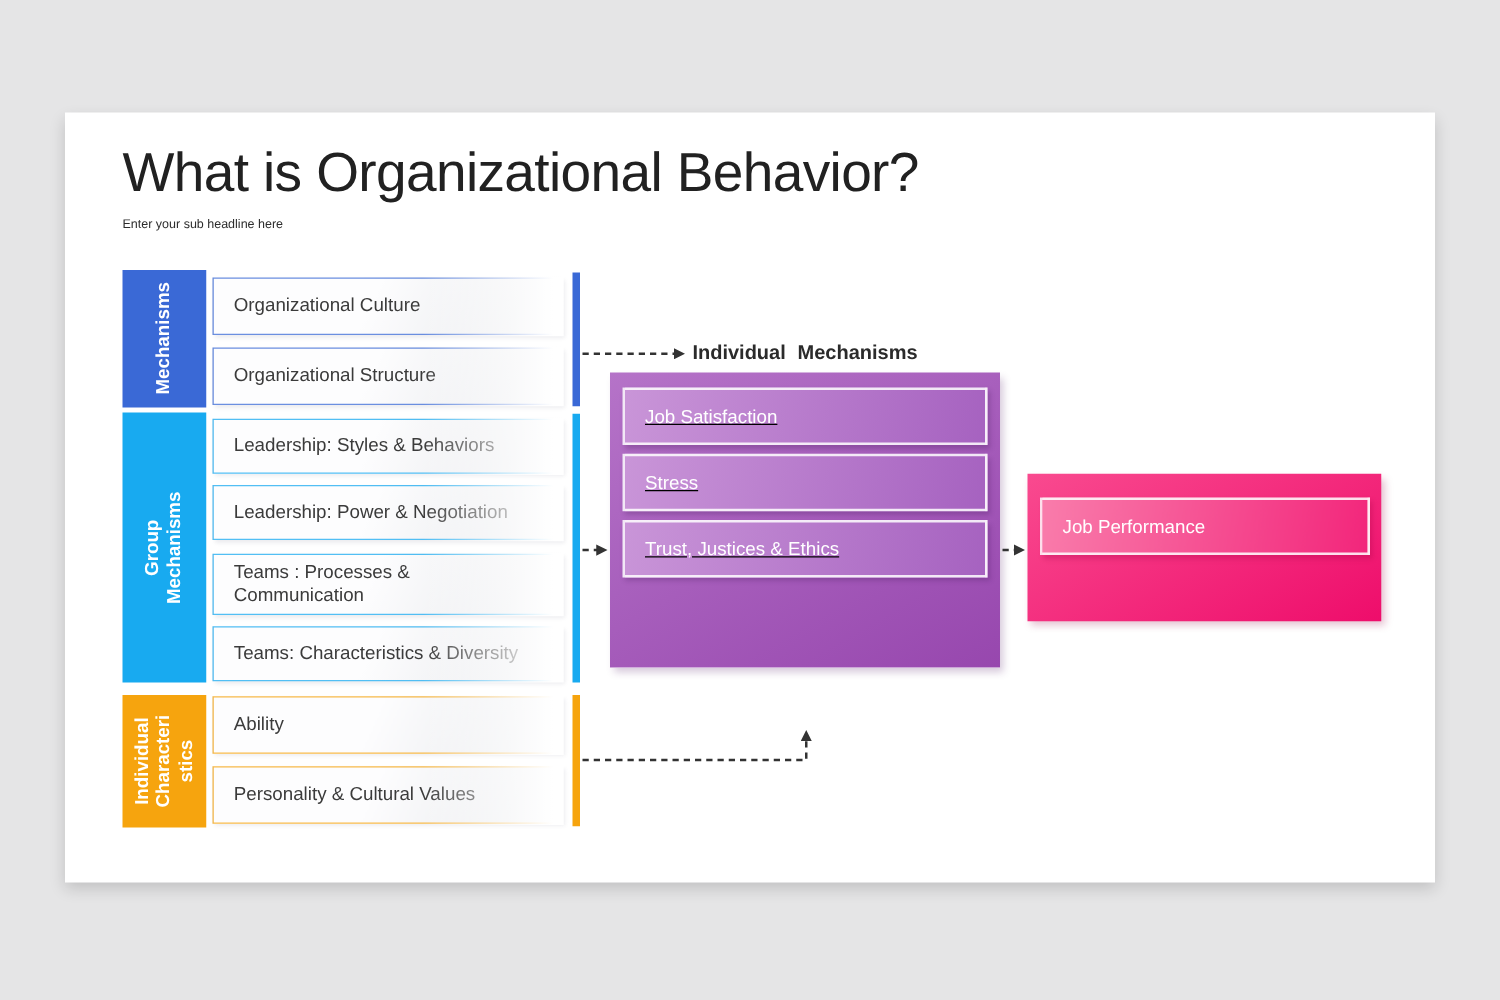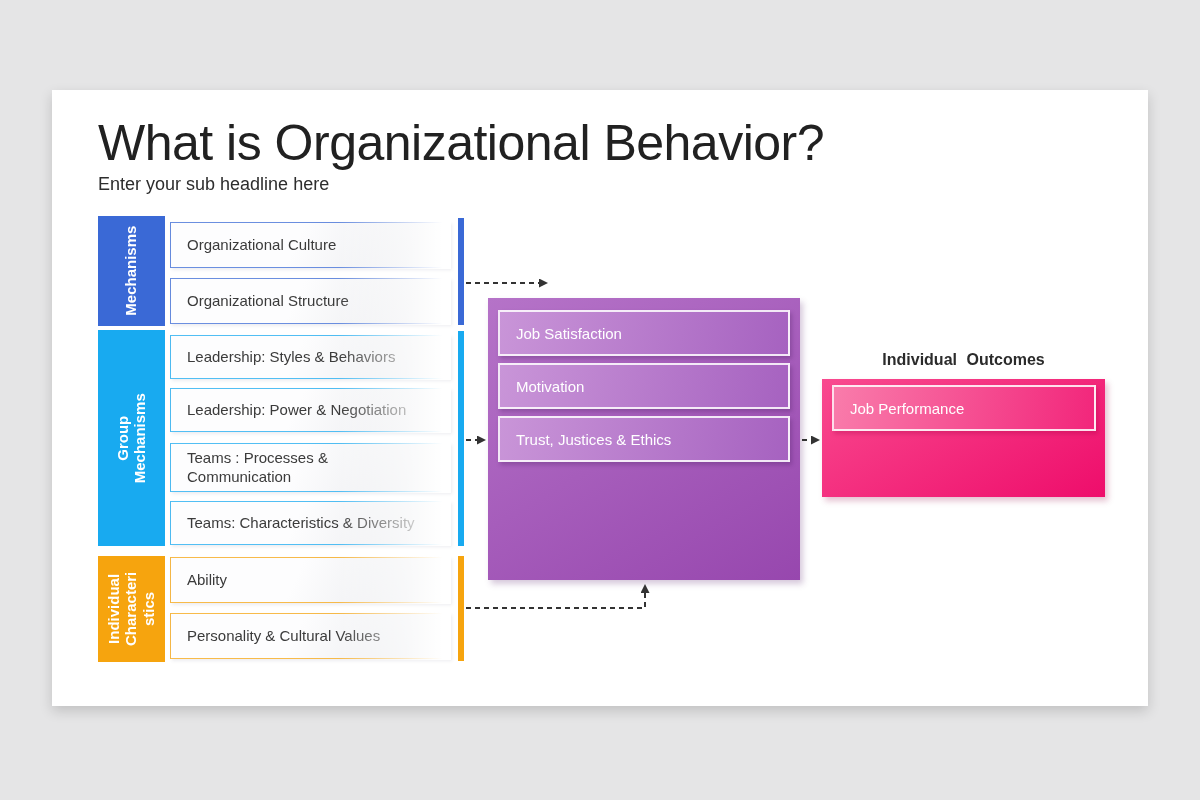--- a/index.html
+++ b/index.html
@@ -9,26 +9,26 @@
     font-family:"Liberation Sans", sans-serif;
     overflow:hidden;
   }
   .slide {
     position:absolute; left:52px; top:90px; width:1096px; height:616px;
     background:#ffffff;
     box-shadow:0 5px 12px rgba(0,0,0,0.16);
   }
   .title {
     position:absolute; left:46px; top:24px;
-    font-size:50px; color:#212121; letter-spacing:-0.5px;
+    font-size:44px; color:#212121; letter-spacing:-0.5px;
     font-weight:400;
   }
   .subtitle {
     position:absolute; left:46px; top:84px;
-    font-size:18px; color:#2d2d2d;
+    font-size:10px; color:#2d2d2d;
   }
 
   
   .vlabel {
     position:absolute; left:46px; width:67px;
     display:flex; align-items:center; justify-content:center;
   }
   .vlabel span {
     transform:rotate(-90deg);
     color:#fff; font-weight:700; font-size:15px;
@@ -61,44 +61,45 @@
   .vbar.cyan   { background:#18aaf0; }
   .vbar.orange { background:#f6a40e; }
 
   
   .mid-header {
     position:absolute; left:436px; top:184px; width:312px;
     text-align:center; font-size:16px; font-weight:700;
     color:#2b2b2b; word-spacing:5px;
   }
   .purple-box {
-    position:absolute; left:436px; top:208px; width:312px; height:282px;
+    position:absolute; left:436px; top:208px; width:312px; height:236px;
     box-sizing:border-box; padding-top:12px;
     background:linear-gradient(150deg,#b573c8,#9747ae);
     box-shadow:3px 4px 6px rgba(90,40,110,0.25);
+    text-decoration:underline;
   }
   .purple-item {
     position:relative; height:46px; margin:0 10px 7px 10px;
     box-sizing:border-box;
     border:2px solid rgba(255,255,255,0.85);
     background:linear-gradient(100deg,#c995d8,#a662c0);
     display:flex; align-items:center; padding-left:16px;
     color:#ffffff; font-size:15px;
     box-shadow:2px 3px 4px rgba(70,25,90,0.28);
   }
 
   
   .out-header {
     position:absolute; left:770px; top:261px; width:283px;
     text-align:center; font-size:16px; font-weight:700;
     color:#2b2b2b; word-spacing:5px;
   }
   .pink-box {
     position:absolute; left:770px; top:289px; width:283px; height:118px;
-    box-sizing:border-box; padding-top:6px;
+    box-sizing:border-box; padding-top:19px;
     background:linear-gradient(150deg,#f94a8f,#ee0d6b);
     box-shadow:3px 4px 6px rgba(150,10,70,0.25);
   }
   .pink-item {
     position:relative; height:46px; margin:0 9px 8px 10px;
     box-sizing:border-box;
     border:2px solid rgba(255,255,255,0.85);
     background:linear-gradient(100deg,#f97cab,#f2267b);
     display:flex; align-items:center; padding-left:16px;
     color:#ffffff; font-size:15px;
@@ -152,33 +153,33 @@
 stics</span>
   </div>
   <div class="lbox b-orange" style="top:467px; height:46px;">
     <span>Ability</span>
   </div>
   <div class="lbox b-orange" style="top:523px; height:46px;">
     <span>Personality &amp; Cultural Values</span>
   </div>
   <div class="vbar orange" style="top:466px; height:105px;"></div>
 
+  <div class="mid-header">Individual Mechanisms</div>
   <div class="purple-box">
     <div class="purple-item">
       <span>Job Satisfaction</span>
     </div>
     <div class="purple-item">
-      <span>Motivation</span>
+      <span>Stress</span>
     </div>
     <div class="purple-item">
       <span>Trust, Justices &amp; Ethics</span>
     </div>
   </div>
 
-  <div class="out-header">Individual Outcomes</div>
   <div class="pink-box">
     <div class="pink-item">
       <span>Job Performance</span>
     </div>
   </div>
 
   <svg class="connectors" viewBox="0 0 1096 616" xmlns="http://www.w3.org/2000/svg">
     <defs>
       <marker id="ah" markerWidth="9" markerHeight="9" refX="1" refY="4.5" orient="auto" markerUnits="userSpaceOnUse">
         <path d="M0,0 L9,4.5 L0,9 z" fill="#333333"></path>

